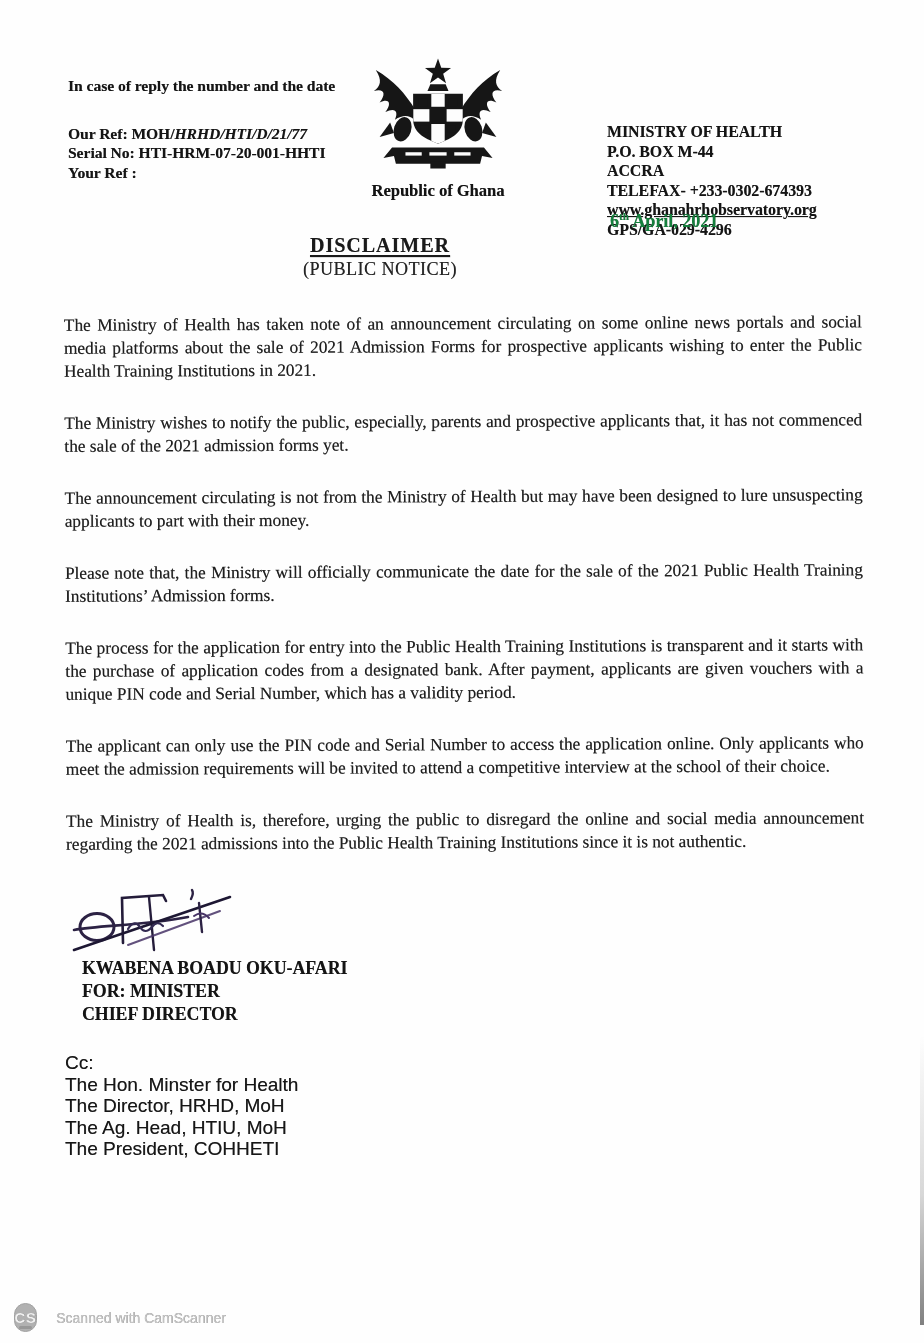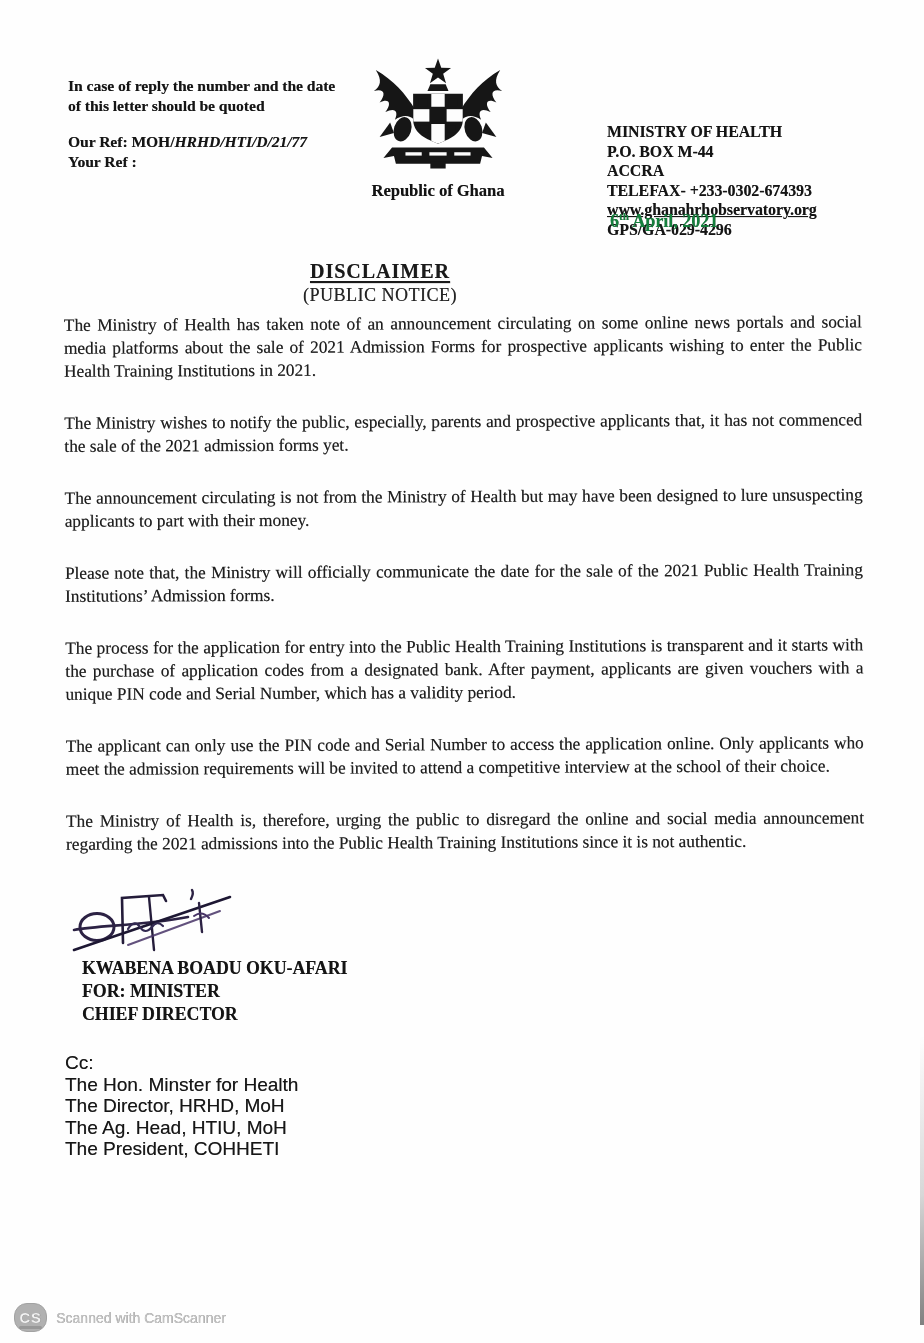--- a/index.html
+++ b/index.html
@@ -9,37 +9,37 @@
     background:#fefefe; overflow:hidden;
     font-family:"Liberation Serif", serif; color:#1f1f1f;
   }
   .scan-ink { text-shadow:0.25px 0.25px 0.35px rgba(25,25,25,0.55); }
 
   
   .reply-block {
     position:absolute; left:68px; top:76px; width:290px;
     font-weight:bold; font-size:15.5px; line-height:19.5px; color:#151515;
   }
-  .refs-block { margin-top:17px; }
+  .refs-block { margin-top:28px; }
   .ref-italic { font-style:italic; }
 
   .emblem-wrap { position:absolute; left:368px; top:55px; width:140px; text-align:center; }
   .emblem-wrap svg { display:block; margin:0 auto; }
   .emblem-caption { font-weight:bold; font-size:16.5px; margin-top:10px; color:#131313; }
 
   .ministry-block {
     position:absolute; left:607px; top:74px; width:285px;
     font-weight:bold; font-size:15.8px; line-height:19.5px; color:#141414;margin-top:48px;
   }
   .ministry-website { text-decoration:underline; }
   .letter-date { position:absolute; left:610px; top:210px; font-weight:bold; font-size:18px; color:#15803d; }
   .letter-date sup { font-size:11px; }
 
   
-  .title-block { position:absolute; left:0; top:260px; width:760px; text-align:center; }
+  .title-block { position:absolute; left:0; top:234px; width:760px; text-align:center; }
   .title-main {
     display:inline-block; font-weight:bold; font-size:20px; letter-spacing:1px;
     text-decoration:underline; text-underline-offset:3px; color:#1a1a1a;
   }
   .title-sub { font-size:18px; letter-spacing:0.5px; margin-top:2px; color:#242424; }
 
   
   .body-text {
     position:absolute; left:65px; top:312px; width:798px;
     font-size:17.3px; line-height:23px; text-align:justify;
@@ -55,21 +55,21 @@
   }
 
   
   .cc-block {
     position:absolute; left:65px; top:1052px;
     font-family:"Liberation Sans", sans-serif; font-size:19px; line-height:21.5px; color:#161616;
   }
 
   
   .cs-badge {
-    position:absolute; left:14px; top:1303px; width:33px; height:29px;
+    position:absolute; left:14px; top:1303px; width:23px; height:29px;
     background:#b1b1b1; border-radius:13px; border:1px solid #a2a2a2;
     display:flex; align-items:center; justify-content:center;
   }
   .cs-badge::after {
     content:""; position:absolute; left:4px; right:4px; bottom:2px; height:3px;
     background:#989898; border-radius:2px;
   }
   .cs-badge span {
     font-family:"Liberation Sans", sans-serif; font-weight:bold;
     font-size:15px; color:#f2f2f2; letter-spacing:0.5px;
@@ -85,23 +85,23 @@
     background:linear-gradient(to bottom, rgba(0,0,0,0) 0%, rgba(40,40,40,0.18) 55%, rgba(25,25,25,0.55) 100%);
   }
 </style>
 </head>
 <body>
 
 <div class="page scan-ink">
 
   <div class="reply-block">
     <div>In case of reply the number and the date</div>
-    <div>of this letter should be quoted</div>
     <div class="refs-block">
       <div><span>Our Ref: </span><span>MOH/</span><span class="ref-italic">HRHD/HTI/D/21/77</span></div>
+      <div>Serial No: HTI-HRM-07-20-001-HHTI</div>
       <div>Your Ref :</div>
     </div>
   </div>
 
   <div class="emblem-wrap">
     <svg width="134" height="116" viewBox="0 0 140 120">
       <g fill="#161616">
 
         <path d="M70 3 L73.4 12.8 L83.6 12.9 L75.4 19.1 L78.4 29 L70 23 L61.6 29 L64.6 19.1 L56.4 12.9 L66.6 12.8 Z"></path>
 

